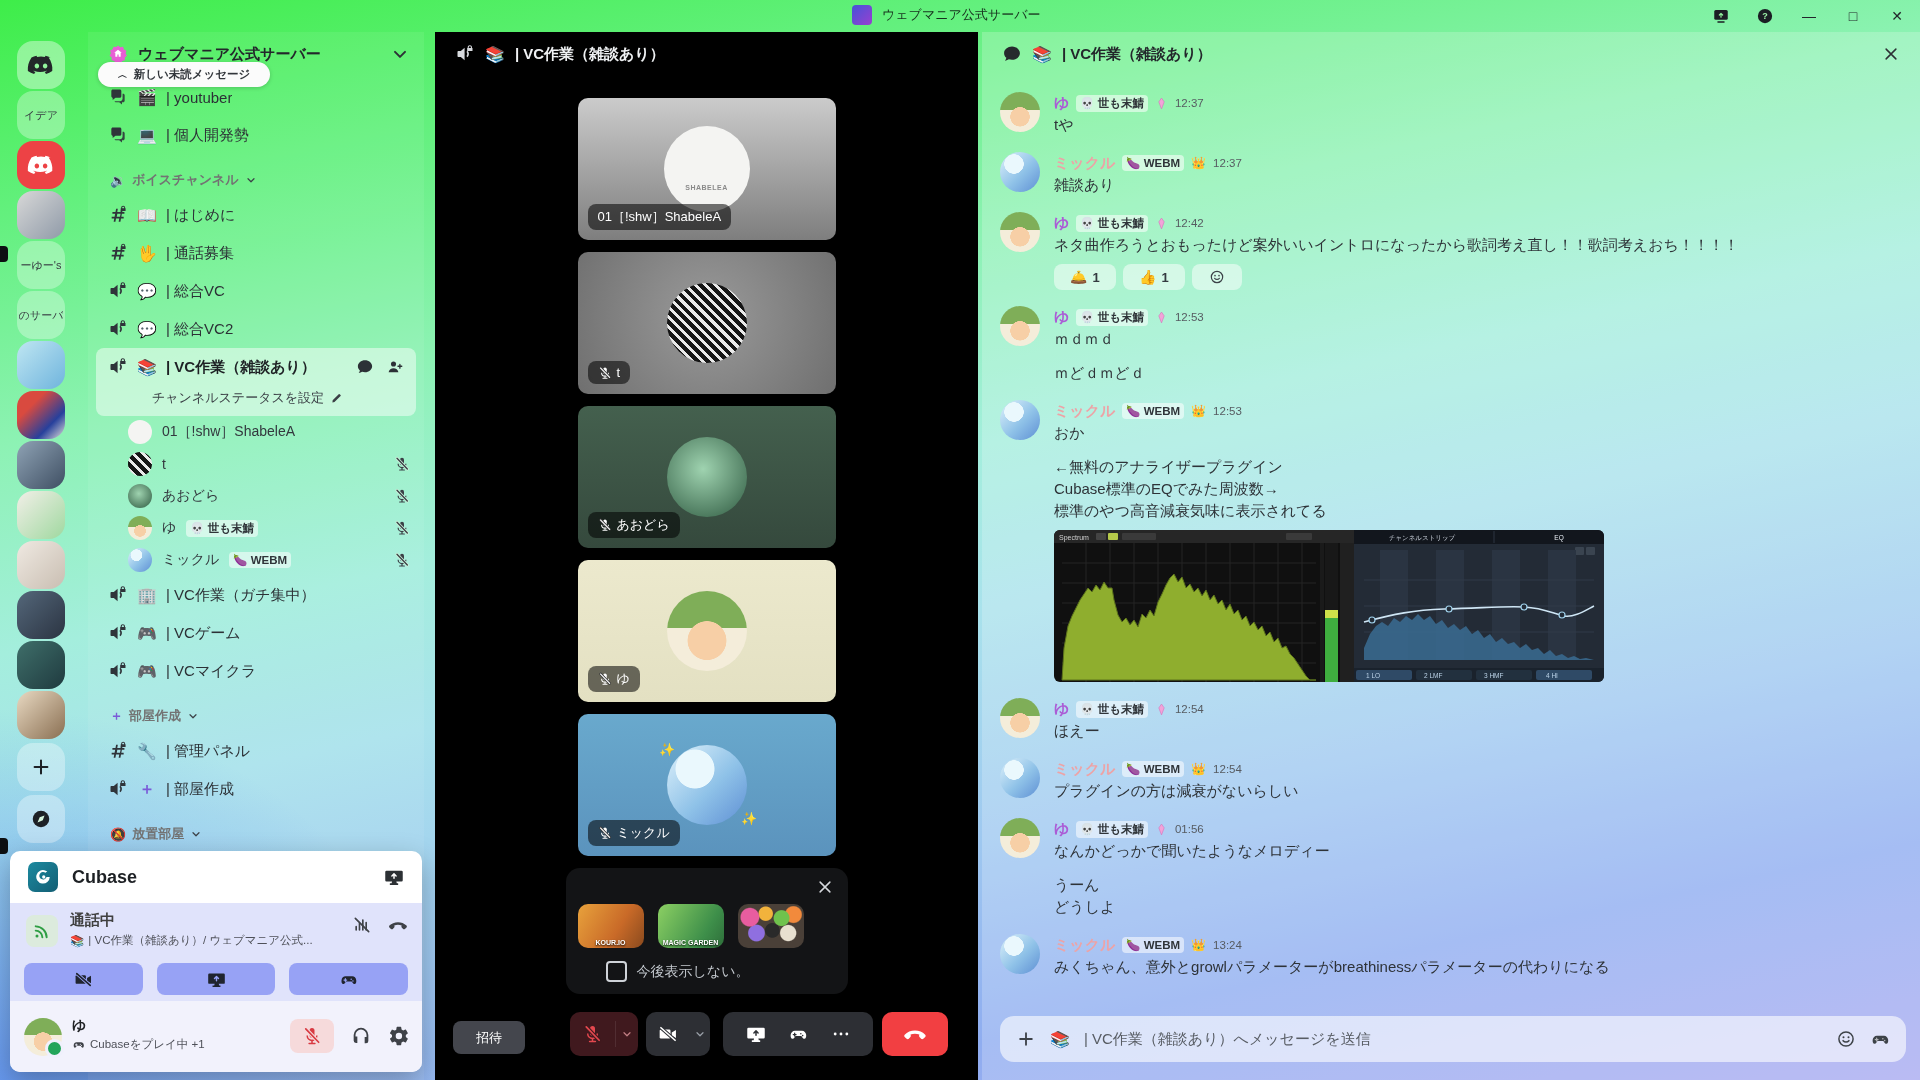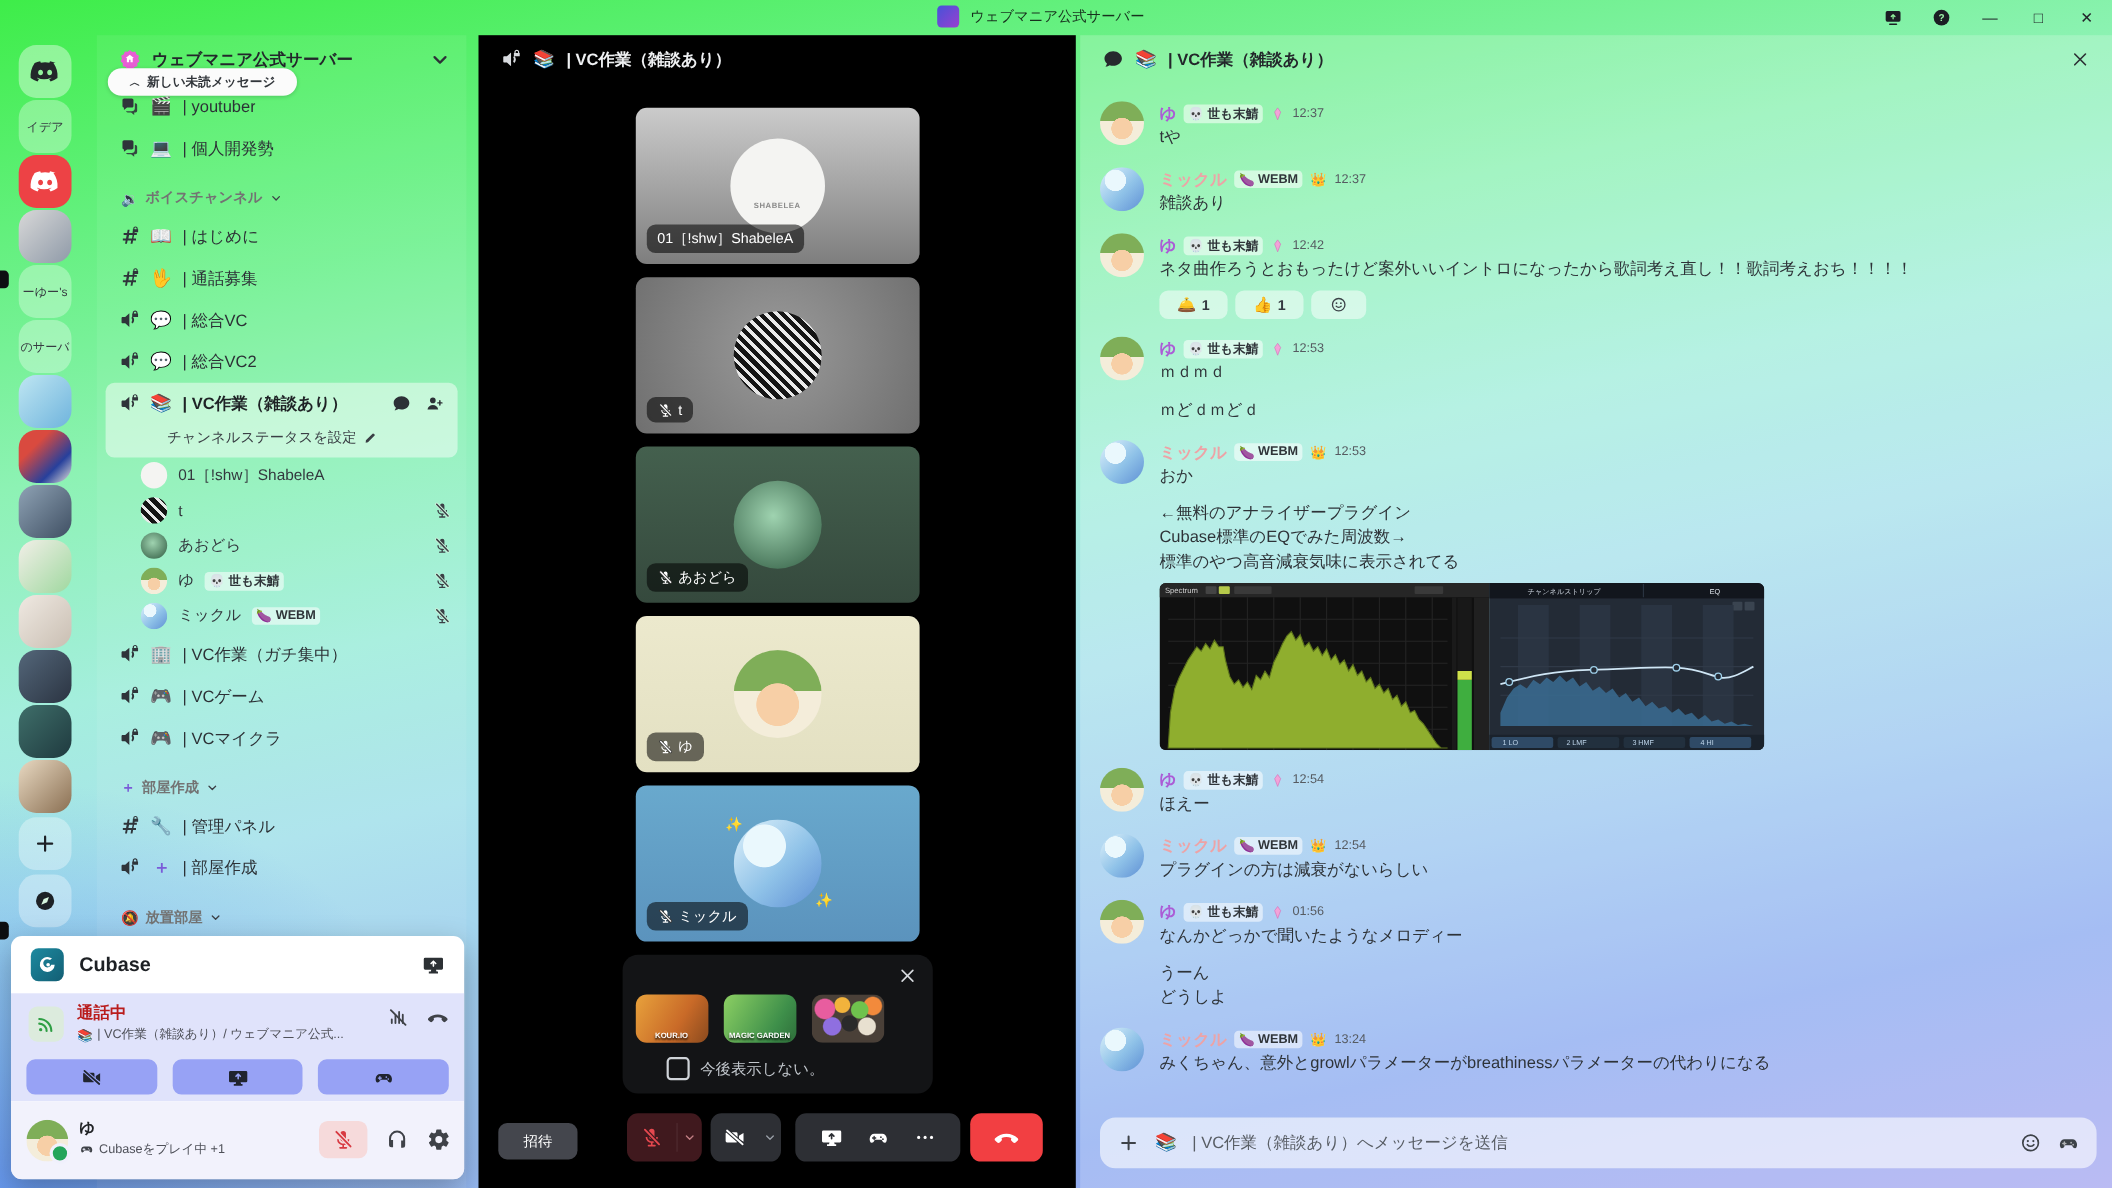--- a/index.html
+++ b/index.html
@@ -171,21 +171,21 @@
   .ac-head{height:52px;display:flex;align-items:center;gap:14px;padding:0 18px;}
   .cubase-logo{width:30px;height:30px;border-radius:7px;background:linear-gradient(135deg,#1c8aa0,#135e74);
     display:flex;align-items:center;justify-content:center;}
   .cubase-logo svg{width:18px;height:18px;}
   .ac-title{font-size:18px;font-weight:700;color:#1d2024;flex:1;}
   .ac-share{width:20px;height:20px;color:#2c3034;cursor:pointer;}
   .ac-call{height:98px;background:#e0e3fb;position:relative;}
   .sigbox{position:absolute;left:16px;top:12px;width:32px;height:32px;border-radius:8px;background:#dcebdd;
     display:flex;align-items:center;justify-content:center;color:#2f9e44;}
   .sigbox .ic{width:18px;height:18px;}
-  .call-status{position:absolute;left:60px;top:8px;font-size:15px;font-weight:700;color:#b91c1c;}
+  .call-status{position:absolute;left:60px;top:8px;font-size:15px;font-weight:700;color:#404040;}
   .call-path{position:absolute;left:60px;top:30px;font-size:11.5px;color:#4e5058;display:flex;gap:4px;align-items:center;width:250px;white-space:nowrap;overflow:hidden;}
   .call-icons{position:absolute;right:14px;top:12px;display:flex;gap:16px;color:#3f4248;}
   .call-icons .ic{width:20px;height:20px;cursor:pointer;}
   .ac-btns{position:absolute;left:0;right:0;top:60px;display:flex;gap:14px;padding:0 14px;}
   .ac-btn{flex:1;height:32px;border-radius:8px;background:#97a2f5;display:flex;align-items:center;justify-content:center;
     color:#20242f;--bg:#97a2f5;cursor:pointer;}
   .ac-btn .ic{width:19px;height:19px;}
   .ac-user{position:absolute;left:0;right:0;bottom:0;height:71px;background:rgba(240,240,252,.85);}
   .uav{position:absolute;left:14px;top:17px;width:38px;height:38px;border-radius:50%;}
   .uav::after{content:"";position:absolute;right:-2px;bottom:-2px;width:13px;height:13px;border-radius:50%;

